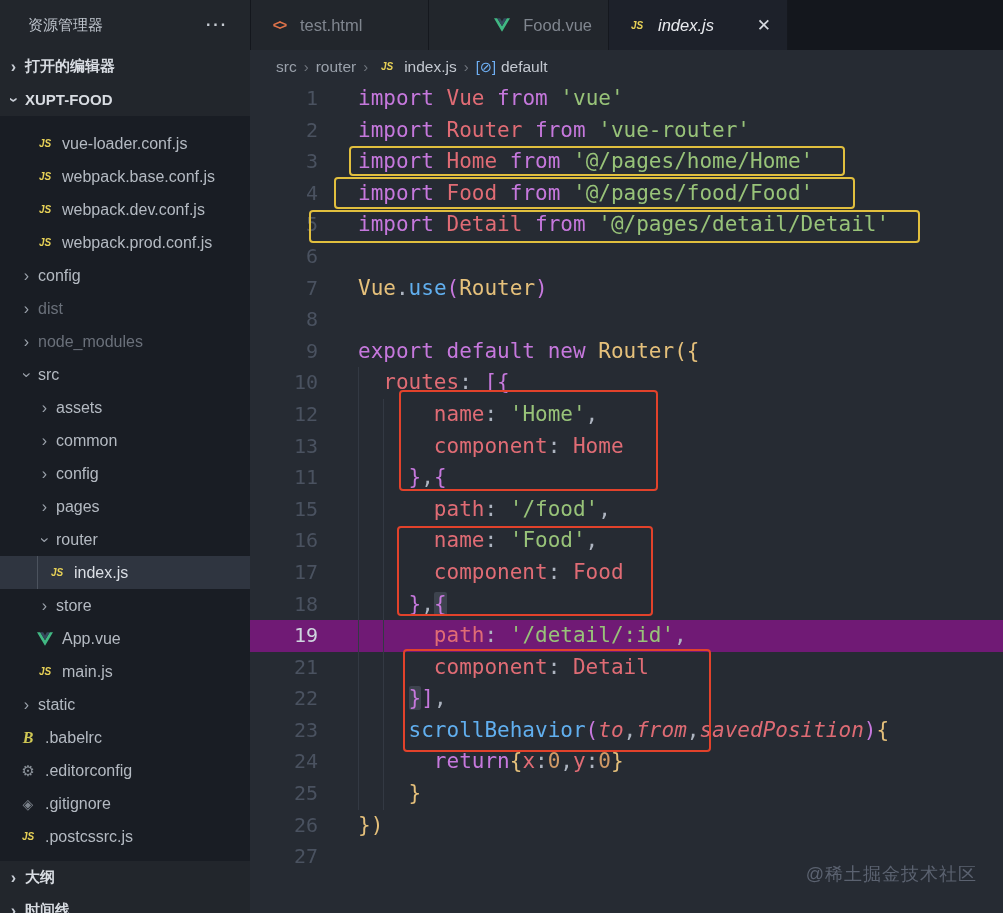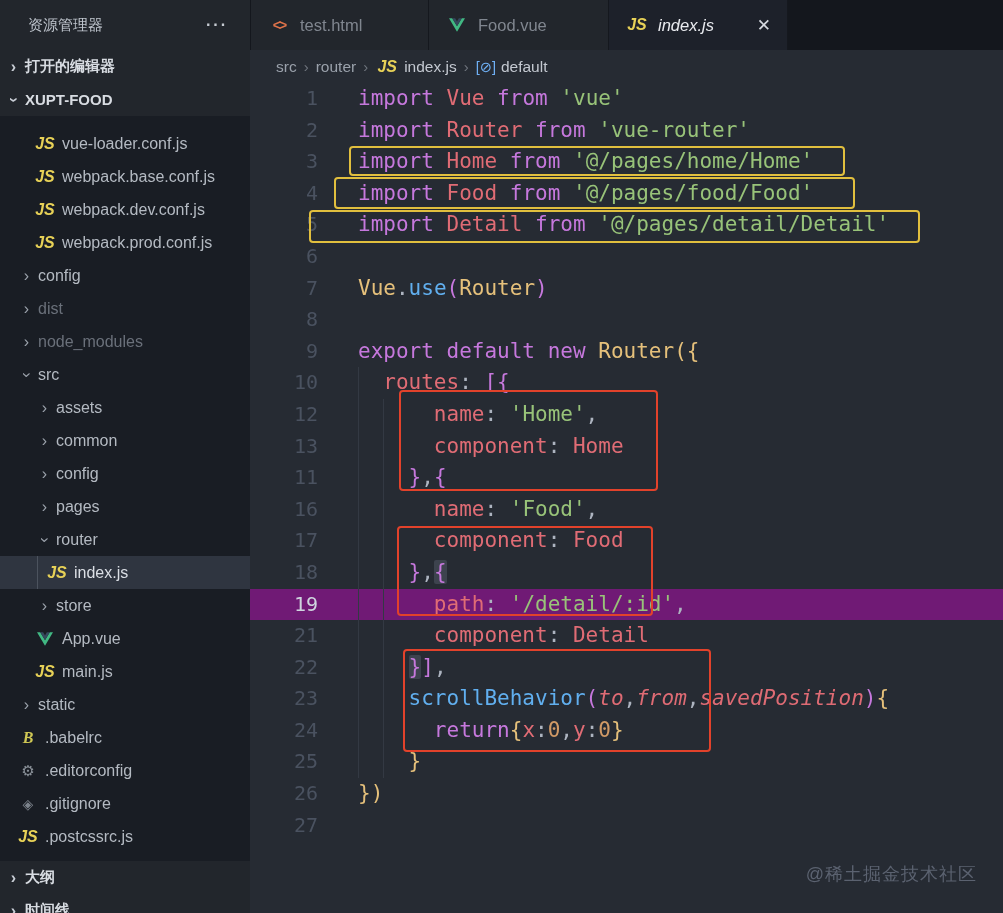--- a/index.html
+++ b/index.html
@@ -19,28 +19,28 @@
   #tabbar{
     position:absolute;left:250px;top:0;right:0;height:50px;background:#14171d;
     display:flex;border-left:1px solid #14171d;
   }
   .tab{
     height:50px;box-sizing:border-box;display:flex;align-items:center;gap:9px;
     padding:0 16px;background:#22262c;border-right:1px solid #15181e;
     color:#80868f;font-size:16.5px;cursor:pointer;
   }
   .tab:nth-child(1){width:178px;}
-  .tab:nth-child(2){width:180px;}
+  .tab:nth-child(2){width:180px;justify-content:flex-end;}
   .tab:nth-child(3){width:179px;}
   .tab.active{background:#1d212a;color:#e9ebef;}
   .tab.active .tab-label{font-style:italic;}
   .tab-close{margin-left:auto;color:#d6dae0;font-size:17px;cursor:pointer;}
   
   .ic{width:24px;display:inline-flex;justify-content:center;align-items:center;flex:none;}
-  .ic-js{color:#e7d157;font-weight:bold;font-size:16px;font-style:italic;}
+  .ic-js{color:#e7d157;font-weight:bold;font-size:10px;font-style:italic;}
   .ic-html{color:#e0734a;font-weight:bold;font-size:14px;letter-spacing:-2px;}
   .ic-babel{color:#cfc754;font-weight:bold;font-style:italic;font-size:16px;font-family:"Liberation Serif",serif;}
   .ic-gear{color:#8a9199;font-size:15px;}
   .ic-git{color:#7d848d;font-size:14px;}
   .bc-sym{color:#6fb0f5;font-size:14.5px;}
   .chev{color:#9aa1aa;font-size:16px;display:inline-block;width:13px;text-align:center;flex:none;}
   .chev.open{transform:rotate(90deg);}
   
   #sidebar{position:absolute;left:0;top:50px;width:250px;bottom:0;background:#22262c;overflow:hidden;}
   .section-h{height:33px;display:flex;align-items:center;gap:5px;padding-left:7px;
@@ -263,20 +263,21 @@
     <div class="cl"><span class="num">4</span><span class="tk-kw">import</span><span class="tk-pun"> </span><span class="tk-var">Food</span><span class="tk-pun"> </span><span class="tk-kw">from</span><span class="tk-pun"> </span><span class="tk-str">'@/pages/food/Food'</span></div>
     <div class="cl"><span class="num">5</span><span class="tk-kw">import</span><span class="tk-pun"> </span><span class="tk-var">Detail</span><span class="tk-pun"> </span><span class="tk-kw">from</span><span class="tk-pun"> </span><span class="tk-str">'@/pages/detail/Detail'</span></div>
     <div class="cl"><span class="num">6</span></div>
     <div class="cl"><span class="num">7</span><span class="tk-cls">Vue</span><span class="tk-pun">.</span><span class="tk-fn">use</span><span class="tk-bp">(</span><span class="tk-cls">Router</span><span class="tk-bp">)</span></div>
     <div class="cl"><span class="num">8</span></div>
     <div class="cl"><span class="num">9</span><span class="tk-kw">export</span><span class="tk-pun"> </span><span class="tk-kw">default</span><span class="tk-pun"> </span><span class="tk-kw">new</span><span class="tk-pun"> </span><span class="tk-cls">Router</span><span class="tk-bg">({</span></div>
     <div class="cl"><span class="num">10</span><span class="guide" style="left: 108px;"></span><span class="tk-pun">  </span><span class="tk-var">routes</span><span class="tk-pun">: </span><span class="tk-bp">[{</span></div>
     <div class="cl"><span class="num">12</span><span class="guide" style="left: 108px;"></span><span class="guide" style="left: 133.284px;"></span><span class="tk-pun">      </span><span class="tk-var">name</span><span class="tk-pun">: </span><span class="tk-str">'Home'</span><span class="tk-pun">,</span></div>
     <div class="cl"><span class="num">13</span><span class="guide" style="left: 108px;"></span><span class="guide" style="left: 133.284px;"></span><span class="tk-pun">      </span><span class="tk-var">component</span><span class="tk-pun">: </span><span class="tk-var">Home</span></div>
     <div class="cl"><span class="num">11</span><span class="guide" style="left: 108px;"></span><span class="guide" style="left: 133.284px;"></span><span class="tk-pun">    </span><span class="tk-bp">}</span><span class="tk-pun">,</span><span class="tk-bp">{</span></div>
+    <div class="cl"><span class="num">15</span><span class="guide" style="left: 108px;"></span><span class="guide" style="left: 133.284px;"></span><span class="tk-pun">      </span><span class="tk-var">path</span><span class="tk-pun">: </span><span class="tk-str">'/food'</span><span class="tk-pun">,</span></div>
     <div class="cl"><span class="num">16</span><span class="guide" style="left: 108px;"></span><span class="guide" style="left: 133.284px;"></span><span class="tk-pun">      </span><span class="tk-var">name</span><span class="tk-pun">: </span><span class="tk-str">'Food'</span><span class="tk-pun">,</span></div>
     <div class="cl"><span class="num">17</span><span class="guide" style="left: 108px;"></span><span class="guide" style="left: 133.284px;"></span><span class="tk-pun">      </span><span class="tk-var">component</span><span class="tk-pun">: </span><span class="tk-var">Food</span></div>
     <div class="cl"><span class="num">18</span><span class="guide" style="left: 108px;"></span><span class="guide" style="left: 133.284px;"></span><span class="tk-pun">    </span><span class="tk-bp">}</span><span class="tk-pun">,</span><span class="tk-bph">{</span></div>
     <div class="cl active"><span class="num">19</span><span class="guide" style="left: 108px;"></span><span class="guide" style="left: 133.284px;"></span><span class="tk-pun">      </span><span class="tk-var">path</span><span class="tk-pun">: </span><span class="tk-str">'/detail/:id'</span><span class="tk-pun">,</span></div>
     <div class="cl"><span class="num">21</span><span class="guide" style="left: 108px;"></span><span class="guide" style="left: 133.284px;"></span><span class="tk-pun">      </span><span class="tk-var">component</span><span class="tk-pun">: </span><span class="tk-var">Detail</span></div>
     <div class="cl"><span class="num">22</span><span class="guide" style="left: 108px;"></span><span class="guide" style="left: 133.284px;"></span><span class="tk-pun">    </span><span class="tk-bph">}</span><span class="tk-bp">]</span><span class="tk-pun">,</span></div>
     <div class="cl"><span class="num">23</span><span class="guide" style="left: 108px;"></span><span class="guide" style="left: 133.284px;"></span><span class="tk-pun">    </span><span class="tk-fn">scrollBehavior</span><span class="tk-bp">(</span><span class="tk-par">to</span><span class="tk-pun">,</span><span class="tk-par">from</span><span class="tk-pun">,</span><span class="tk-par">savedPosition</span><span class="tk-bp">)</span><span class="tk-bg">{</span></div>
     <div class="cl"><span class="num">24</span><span class="guide" style="left: 108px;"></span><span class="guide" style="left: 133.284px;"></span><span class="tk-pun">      </span><span class="tk-kw">return</span><span class="tk-bg">{</span><span class="tk-var">x</span><span class="tk-pun">:</span><span class="tk-num">0</span><span class="tk-pun">,</span><span class="tk-var">y</span><span class="tk-pun">:</span><span class="tk-num">0</span><span class="tk-bg">}</span></div>
     <div class="cl"><span class="num">25</span><span class="guide" style="left: 108px;"></span><span class="guide" style="left: 133.284px;"></span><span class="tk-pun">    </span><span class="tk-bg">}</span></div>
     <div class="cl"><span class="num">26</span><span class="tk-bg">})</span></div>

